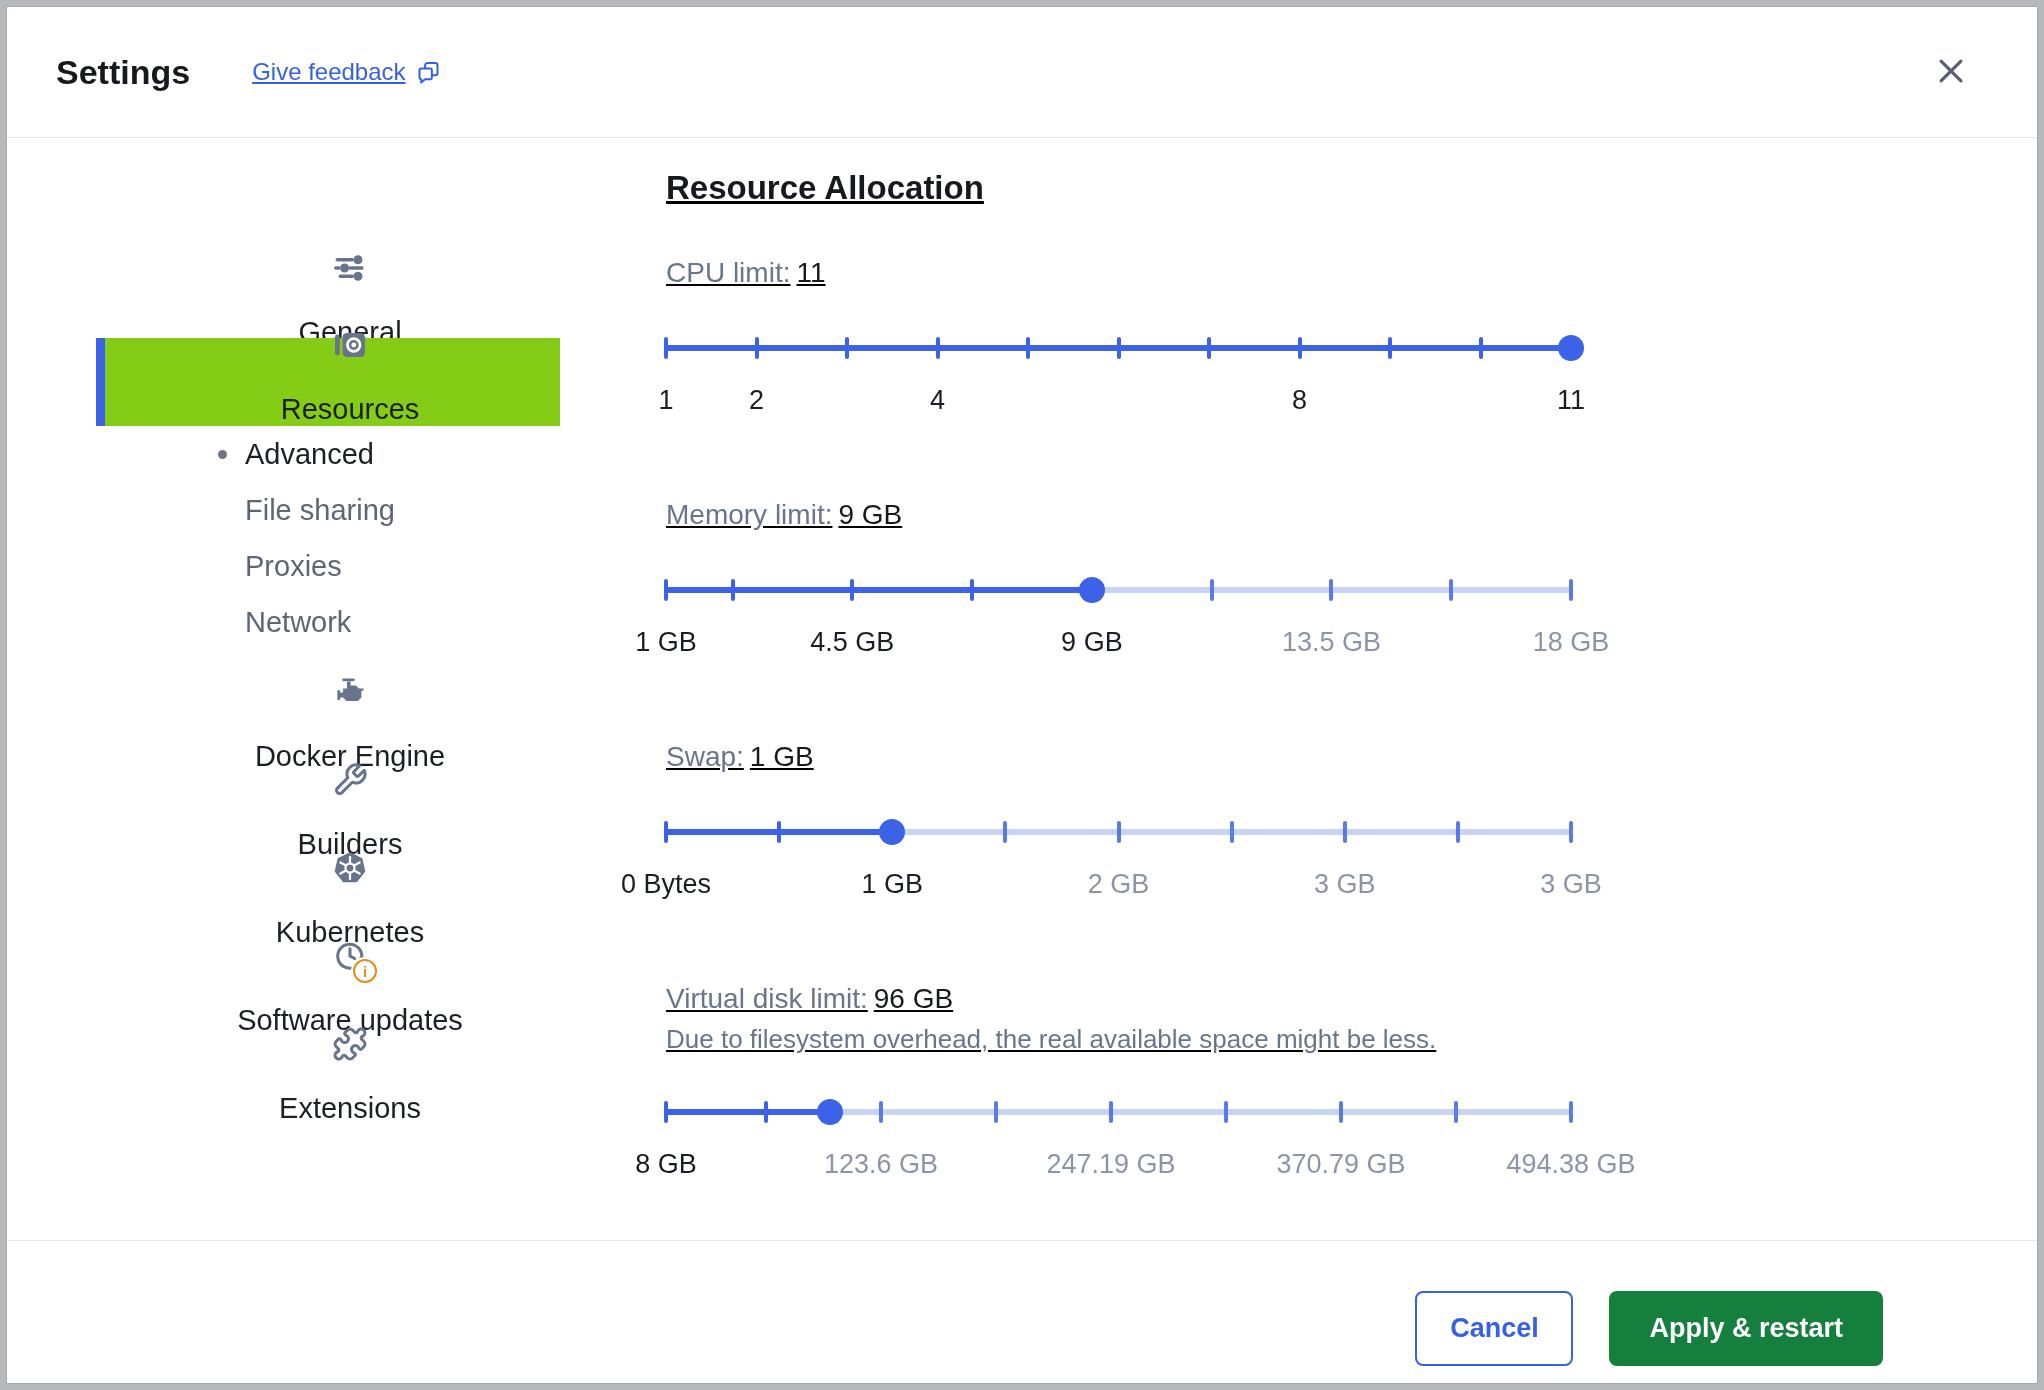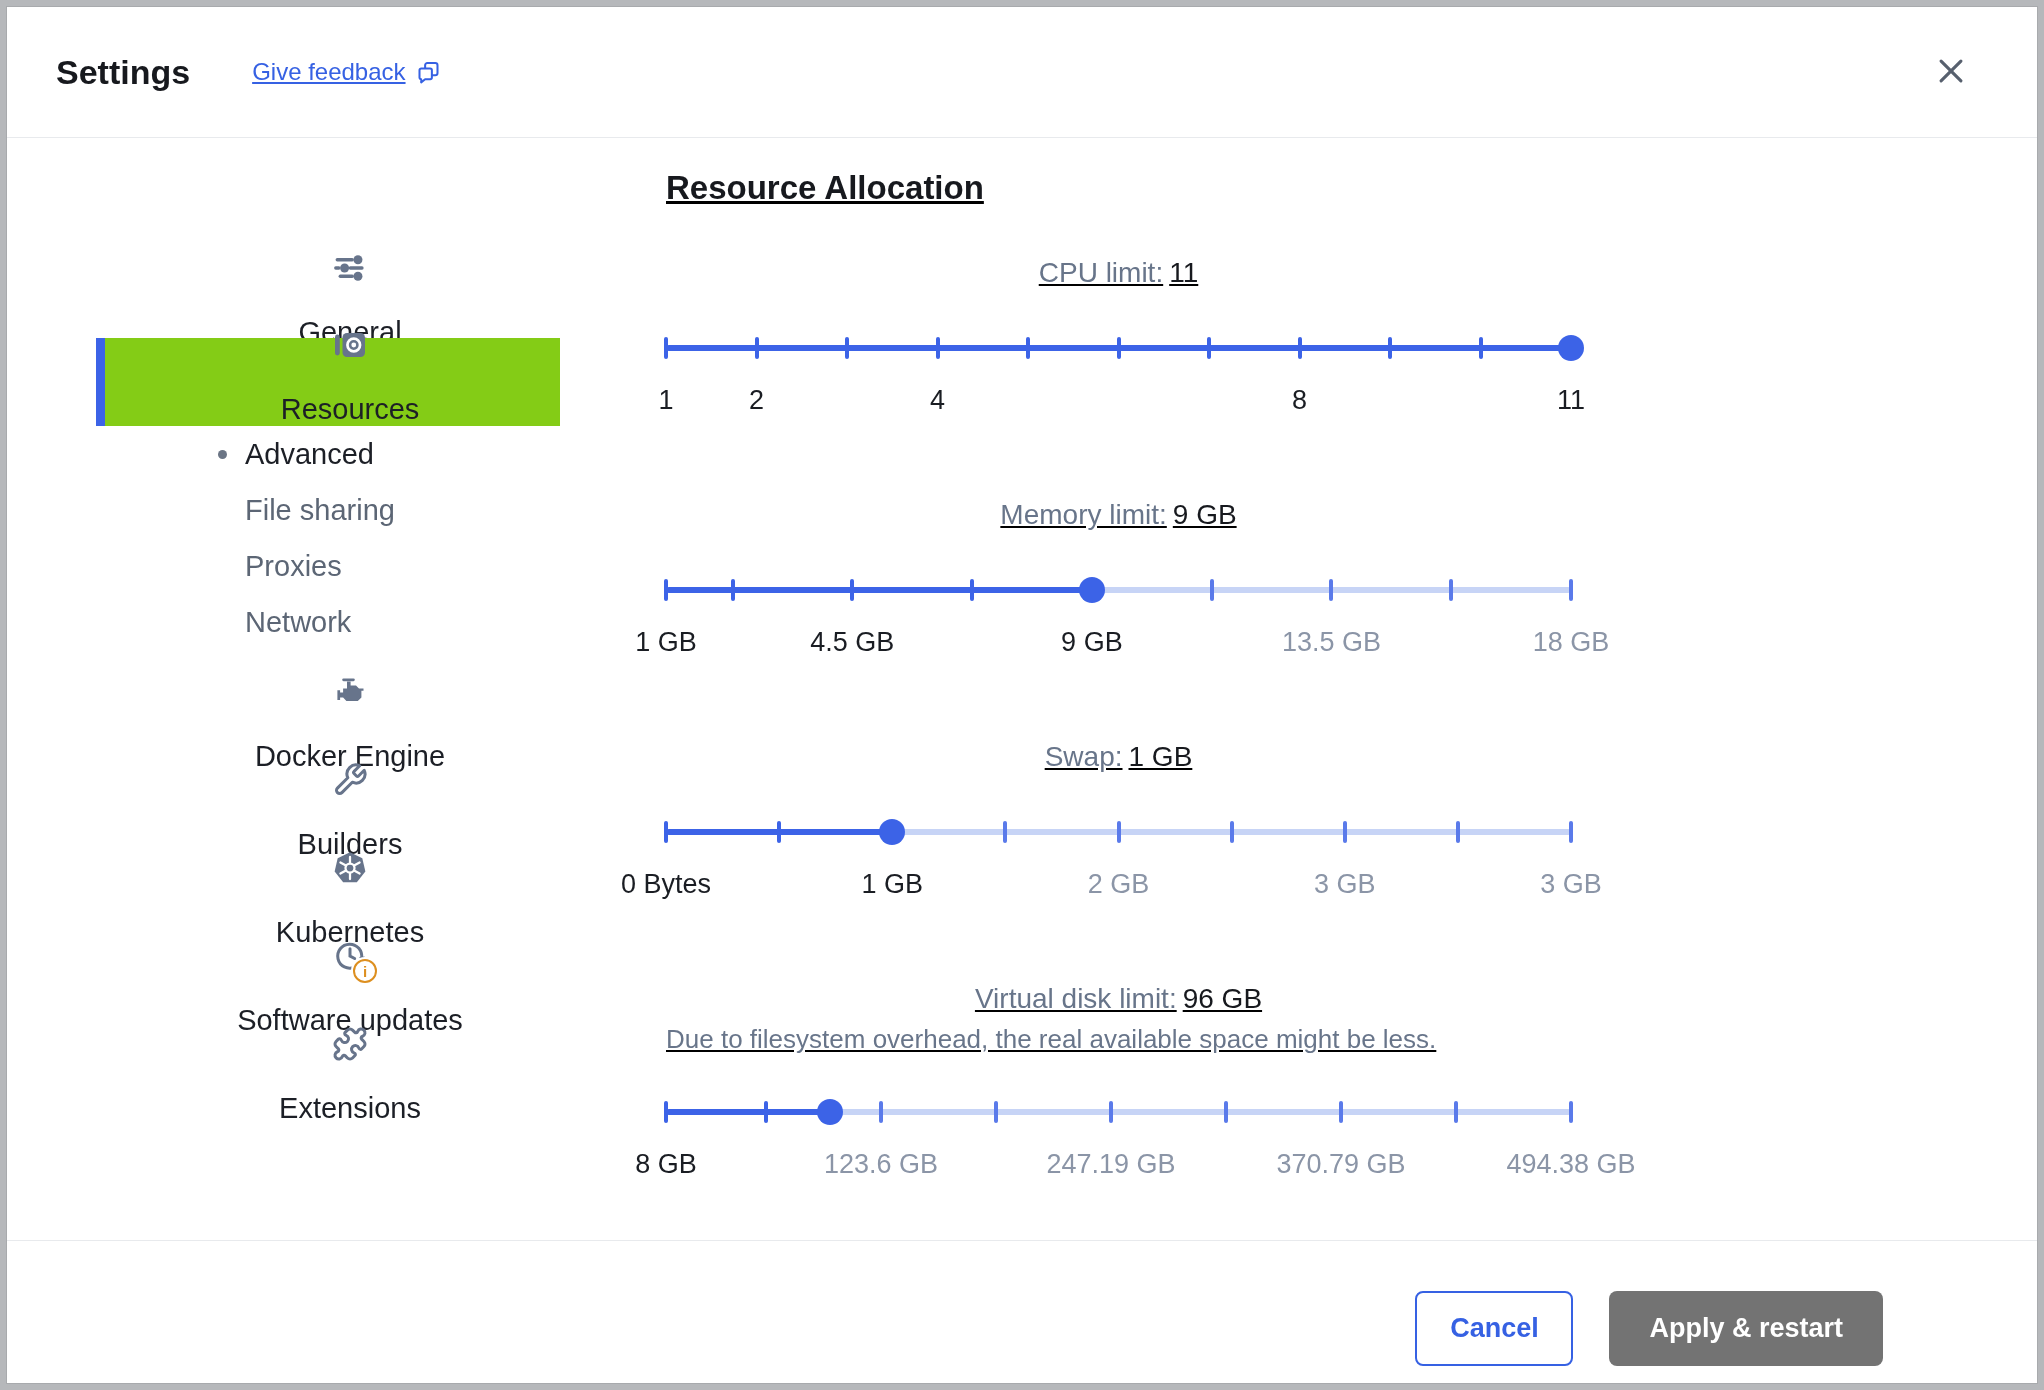--- a/index.html
+++ b/index.html
@@ -33,42 +33,42 @@
     font-size:29px;color:#5c6675;cursor:pointer;}
   .sub-item.active{color:#1c1f26;}
   .dot-slot{width:9px;height:9px;flex:0 0 9px;}
   .dot-slot .dot{display:none;width:9px;height:9px;border-radius:50%;background:#6b7585;}
   .sub-item.active .dot-slot .dot{display:block;}
   
   .main{flex:1;padding:30px 0 0 59px;text-decoration:underline;}
   .content{width:905px;}
   .page-heading{font-size:33px;font-weight:700;color:#17191e;margin:0 0 48px 0;line-height:40px;}
   .slider-block{margin-bottom:82px;}
-  .slider-label{font-size:28px;line-height:34px;text-align:center;}
+  .slider-label{font-size:28px;line-height:34px;}
   .slider-label .lname{color:#68758a;}
   .slider-label .lvalue{color:#17191e;margin-left:6px;}
   .slider-note{font-size:26px;line-height:30px;color:#68758a;margin-top:8px;}
   .track-wrap{position:relative;height:28px;margin-top:44px;}
   .track-bg{position:absolute;left:0;right:0;top:50%;height:6px;transform:translateY(-50%);background:#c7d4f6;border-radius:3px;}
   .track-fill{position:absolute;left:0;top:50%;height:6px;transform:translateY(-50%);background:#3c63e7;border-radius:3px;}
   .tick{position:absolute;top:50%;transform:translate(-50%,-50%);width:4px;height:22px;border-radius:2px;}
   .tick-on{background:#3c63e7;}
   .tick-off{background:#5a7aea;}
   .handle{position:absolute;top:50%;width:26px;height:26px;border-radius:50%;background:#3c63e7;transform:translate(-50%,-50%);cursor:grab;}
   .tick-labels{position:relative;height:32px;margin-top:22px;font-size:27px;line-height:32px;}
   .tick-label{position:absolute;top:0;transform:translateX(-50%);white-space:nowrap;}
   .tl-dark{color:#1a1d23;}
   .tl-gray{color:#8b95a7;}
   
   .footer{flex:0 0 143px;border-top:1px solid #e8eaed;display:flex;justify-content:flex-end;align-items:flex-start;
     padding:50px 154px 0 0;gap:36px;}
   .btn{height:75px;border-radius:8px;font-size:27px;font-weight:700;cursor:pointer;
     font-family:"Liberation Sans","DejaVu Sans",sans-serif;}
   .btn-cancel{width:158px;background:#fff;border:2.5px solid #3661e3;color:#3661e3;}
-  .btn-apply{padding:0 40px;background:#737373;border:none;color:#fff;}
+  .btn-apply{padding:0 40px;background:#15803d;border:none;color:#fff;}
 </style>
 </head>
 <body>
 
 <div class="window">
 
   <header class="header">
     <h1>Settings</h1>
     <a class="feedback">
       <span class="ftext">Give feedback</span>

